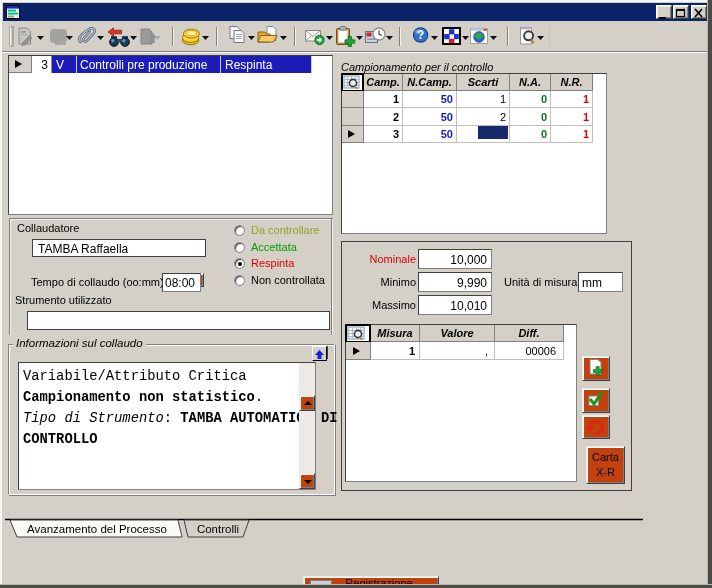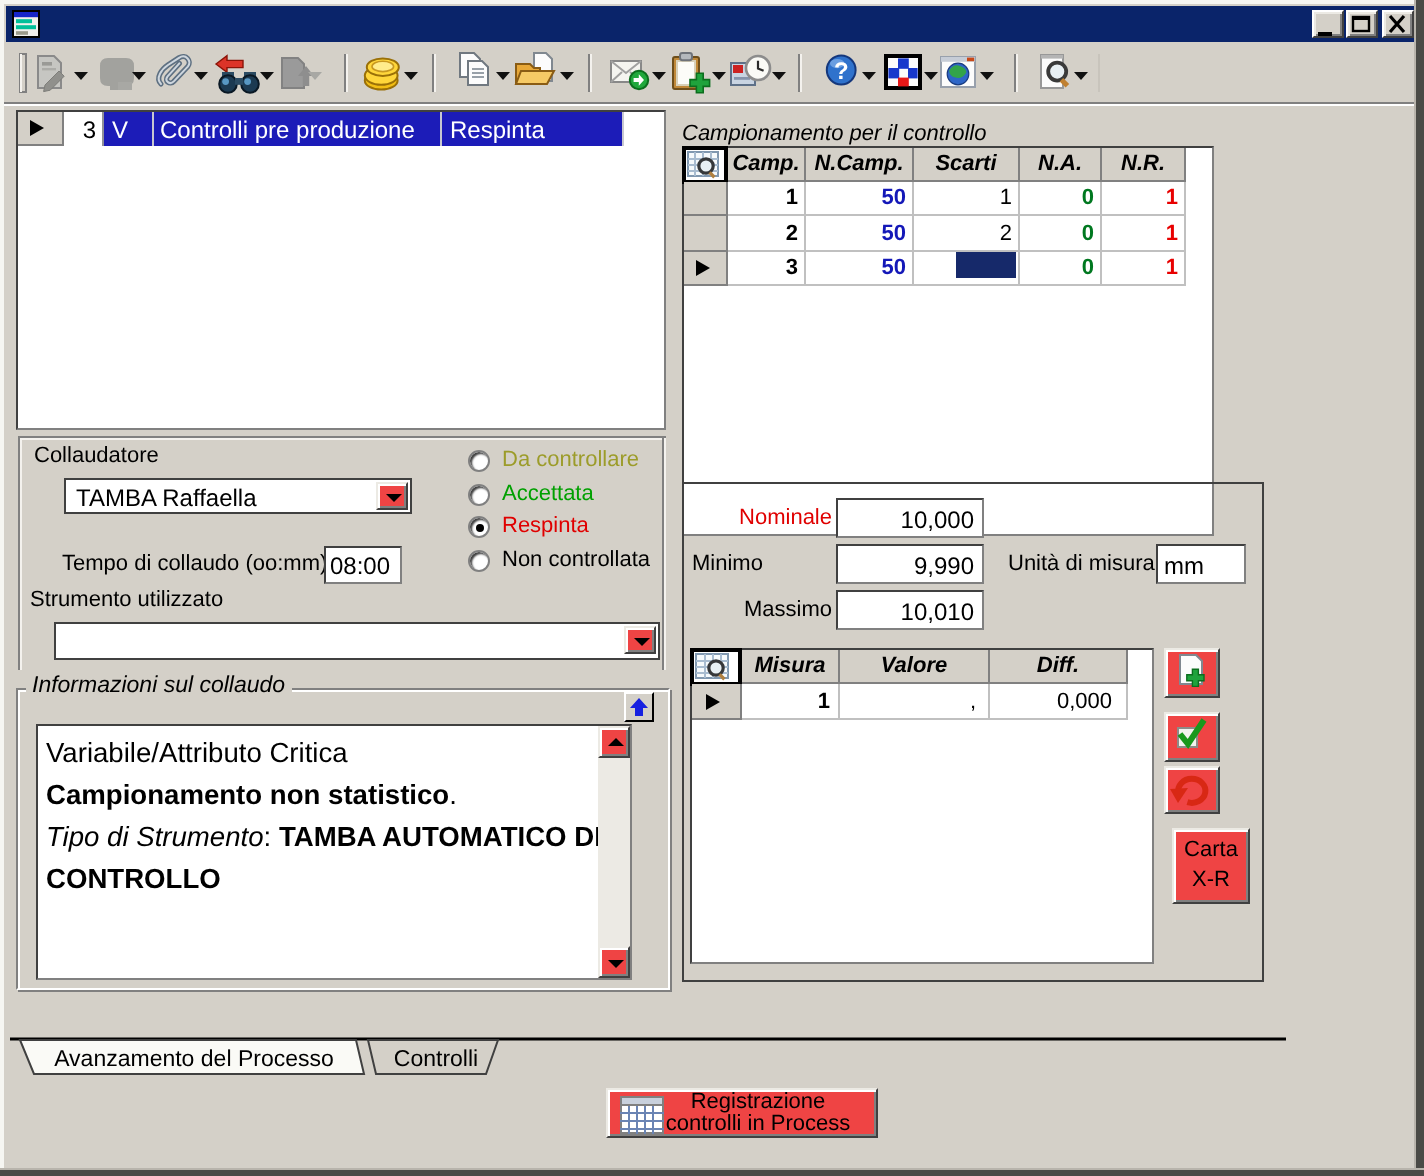--- a/index.html
+++ b/index.html
@@ -13,21 +13,21 @@
 #title-text{left:22px;top:4px;color:#fff;font-weight:bold;font-size:11.5px;white-space:nowrap;}
 .tbtn{width:16px;height:14px;top:2px;background:#D4D0C8;border:1px solid;border-color:#fff #404040 #404040 #fff;box-shadow:inset 1px 1px 0 #ECEAE4, inset -1px -1px 0 #808080;box-sizing:border-box;}
 .sunken{background:#fff;border:1px solid;border-color:#404040 #808080 #808080 #404040;box-sizing:border-box;}
 .lbl{font-size:11px;color:#000;white-space:nowrap;}
 .cell{position:absolute;box-sizing:border-box;font-size:11px;overflow:hidden;white-space:nowrap;}
 .hdr{background:#D4D0C8;font-weight:bold;font-style:italic;text-align:center;border-right:1px solid #808080;border-bottom:1px solid #808080;}
 .num{text-align:right;padding-right:3px;border-right:1px solid #C0C0C0;border-bottom:1px solid #C0C0C0;}
 .marker{background:#D4D0C8;border-right:1px solid #808080;border-bottom:1px solid #808080;}
 .tri{width:0;height:0;border-top:4px solid transparent;border-bottom:4px solid transparent;border-left:7px solid #000;}
 .radio{width:11px;height:11px;border-radius:50%;background:#fff;border:1px solid #808080;box-shadow:inset 1px 1px 1px #404040;box-sizing:border-box;}
-.btn3d{background:#ef4444;border:1px solid;border-color:#ECEAE4 #404040 #404040 #ECEAE4;box-shadow:inset 1px 1px 0 #fff, inset -1px -1px 0 #808080;box-sizing:border-box;}
+.btn3d{background:#c2410c;border:1px solid;border-color:#ECEAE4 #404040 #404040 #ECEAE4;box-shadow:inset 1px 1px 0 #fff, inset -1px -1px 0 #808080;box-sizing:border-box;margin-top:32px;}
 </style></head>
 <body>
 <div id="win">
  <div class="abs" id="edgeL"></div>
     <div class="abs" id="edgeT"></div>
 
  <div class="abs" id="titlebar">
   <svg class="abs" style="left:3px;top:2px" width="14" height="14">
    <rect x="0.5" y="0.5" width="13" height="13" fill="#F0F0EC" stroke="#000"></rect>
    <rect x="1" y="1" width="12" height="2.6" fill="#1625C8"></rect>
@@ -203,21 +203,21 @@
   <div class="cell marker" style="left:0;top:0;width:23px;height:17px;">
         <div class="tri" style="margin:4px 0 0 6px;"></div>
       </div>
   <div class="cell" style="left:23px;top:0;width:20px;height:17px;background:#fff;border-right:1px solid #909098;text-align:right;padding:2px 3px 0 0;font-size:12px;">3</div>
   <div class="cell" style="left:43px;top:0;width:25px;height:17px;background:#1C1CB8;color:#fff;border-right:1px solid #C8C8D0;padding:2px 0 0 4px;font-size:12px;">V</div>
   <div class="cell" style="left:68px;top:0;width:144px;height:17px;background:#1C1CB8;color:#fff;border-right:1px solid #C8C8D0;padding:2px 0 0 3px;font-size:12px;">Controlli pre produzione</div>
   <div class="cell" style="left:212px;top:0;width:91px;height:17px;background:#1C1CB8;color:#fff;border-right:1px solid #C8C8D0;padding:2px 0 0 4px;font-size:12px;">Respinta</div>
  </div>
 
  <div class="abs" id="campTitle" style="left:341px;top:61px;width:266px;text-align:left;font-style:italic;font-size:11px;">Campionamento per il controllo</div>
- <div class="abs sunken" id="campbox" style="left:341px;top:73px;width:266px;height:195px;">
+ <div class="abs sunken" id="campbox" style="left:341px;top:73px;width:266px;height:161px;">
 
   <div class="cell" style="left:-1px;top:-1px;width:23px;height:19px;background:#fff;border:2px solid #000;">
    <svg width="19" height="15" style="position:absolute;left:0;top:0">
     <rect x="1" y="1" width="15" height="12" fill="#F6FAFC" stroke="#8098B0"></rect>
     <g stroke="#A8BCD0" stroke-width="1">
             <path d="M1 4.5 h15 M1 7.5 h15 M1 10.5 h15 M4.5 1 v12 M8.5 1 v12 M12.5 1 v12"></path>
           </g>
     <circle cx="10" cy="8" r="3.6" fill="#E8F0F4" stroke="#36383A" stroke-width="1.6"></circle>
     <path d="M12.4 10.6 l2.4 2.4 -1.2 1.2 -2.4 -2.4z" fill="#B08040"></path>
    </svg>
@@ -288,40 +288,40 @@
 
  <div class="abs" id="infobox" style="left:8px;top:344px;width:325px;height:149px;border:1px solid;border-color:#808080 #fff #fff #808080;box-shadow:inset 1px 1px 0 #fff, 1px 1px 0 #808080;">
  </div>
  <div class="abs" style="left:13px;top:337px;background:#D4D0C8;padding:0 3px;font-style:italic;font-size:11.5px;">Informazioni sul collaudo</div>
  <div class="abs" id="infoupbtn" style="left:312px;top:346px;width:15px;height:15px;background:#D4D0C8;border:1px solid;border-color:#fff #000 #000 #fff;box-sizing:border-box;">
   <svg width="13" height="13">
         <path d="M6.5 2 L11 7 L8.5 7 L8.5 11 L4.5 11 L4.5 7 L2 7 Z" fill="#1620E0"></path>
       </svg>
  </div>
  <div class="abs sunken" id="infotext" style="left:18px;top:362px;width:298px;height:128px;">
-   <div class="abs" style="left:4px;top:3px;width:280px;font-family:Liberation Sans, sans-serif;font-size:13.8px;line-height:21px;color:#000;white-space:nowrap;">
+   <div class="abs" style="left:4px;top:3px;width:280px;font-family:Liberation Mono, monospace;font-size:13.8px;line-height:21px;color:#000;white-space:nowrap;">
      Variabile/Attributo Critica<br>
      <b>Campionamento non statistico</b>.<br>
      <i>Tipo di Strumento</i>: <b>TAMBA AUTOMATICO DI</b><br>
      <b>CONTROLLO</b>
    </div>
    <div class="abs" id="scroll" style="right:0;top:0;width:16px;height:126px;background:#ECEAE4;">
      <div class="abs btn3d" style="left:0;top:0;width:16px;height:16px;">
           <div class="abs" style="left:4px;top:5px;width:0;height:0;border-left:4px solid transparent;border-right:4px solid transparent;border-bottom:4px solid #000;"></div>
         </div>
      <div class="abs btn3d" style="left:0;bottom:0;width:16px;height:16px;">
           <div class="abs" style="left:4px;top:6px;width:0;height:0;border-left:4px solid transparent;border-right:4px solid transparent;border-top:4px solid #000;"></div>
         </div>
    </div>
  </div>
 
  <div class="abs" id="rgroup" style="left:341px;top:241px;width:291px;height:250px;border:1px solid #404040;box-sizing:border-box;"></div>
  <div class="abs lbl" style="left:346px;top:253px;width:70px;text-align:right;color:#E00000;">Nominale</div>
  <div class="abs sunken" style="left:418px;top:249px;width:74px;height:20px;font-size:12px;text-align:right;padding:3px 4px 0 0;">10,000</div>
- <div class="abs lbl" style="left:346px;top:276px;width:70px;text-align:left;">Minimo</div>
+ <div class="abs lbl" style="left:346px;top:276px;width:70px;text-align:right;">Minimo</div>
  <div class="abs sunken" style="left:418px;top:272px;width:74px;height:20px;font-size:12px;text-align:right;padding:3px 4px 0 0;">9,990</div>
  <div class="abs lbl" style="left:504px;top:276px;">Unità di misura</div>
  <div class="abs sunken" style="left:578px;top:272px;width:45px;height:20px;font-size:12px;padding:3px 0 0 3px;">mm</div>
  <div class="abs lbl" style="left:346px;top:299px;width:70px;text-align:right;">Massimo</div>
  <div class="abs sunken" style="left:418px;top:295px;width:74px;height:20px;font-size:12px;text-align:right;padding:3px 4px 0 0;">10,010</div>
 
  <div class="abs sunken" id="misurabox" style="left:345px;top:324px;width:232px;height:158px;">
   <div class="cell" style="left:-1px;top:-1px;width:26px;height:19px;background:#fff;border:2px solid #000;">
    <svg width="22" height="15" style="position:absolute;left:0;top:0">
     <rect x="1" y="1" width="16" height="12" fill="#F6FAFC" stroke="#8098B0"></rect>
@@ -333,21 +333,21 @@
    </svg>
   </div>
   <div class="cell hdr" style="left:25px;top:0;width:49px;height:17px;padding-top:2px;">Misura</div>
   <div class="cell hdr" style="left:74px;top:0;width:75px;height:17px;padding-top:2px;">Valore</div>
   <div class="cell hdr" style="left:149px;top:0;width:69px;height:17px;padding-top:2px;">Diff.</div>
   <div class="cell marker" style="left:0;top:17px;width:25px;height:18px;">
         <div class="tri" style="margin:5px 0 0 7px;"></div>
       </div>
   <div class="cell num" style="left:25px;top:17px;width:49px;height:18px;font-weight:bold;padding-top:3px;padding-right:4px;">1</div>
   <div class="cell num" style="left:74px;top:17px;width:75px;height:18px;padding-top:3px;padding-right:6px;">,</div>
-  <div class="cell num" style="left:149px;top:17px;width:69px;height:18px;padding-top:3px;padding-right:7px;">0,000</div>
+  <div class="cell num" style="left:149px;top:17px;width:69px;height:18px;padding-top:3px;padding-right:7px;">00006</div>
  </div>
 
  <div class="abs btn3d" style="left:582px;top:324px;width:28px;height:25px;">
   <svg width="26" height="21" style="position:absolute;left:0;top:0">
    <path d="M7 2.5 h8 l3 3 V17 H7 z" fill="#FCFCFC" stroke="#808890"></path>
    <path d="M13.2 9.6 h3 v2.8 h2.8 v3 h-2.8 v2.8 h-3 v-2.8 h-2.8 v-3 h2.8 z" fill="#1FA33C" stroke="#0C6E1E" stroke-width="0.7"></path>
   </svg>
  </div>
  <div class="abs btn3d" style="left:582px;top:356px;width:28px;height:25px;">
   <svg width="26" height="20" style="position:absolute;left:0;top:0">

